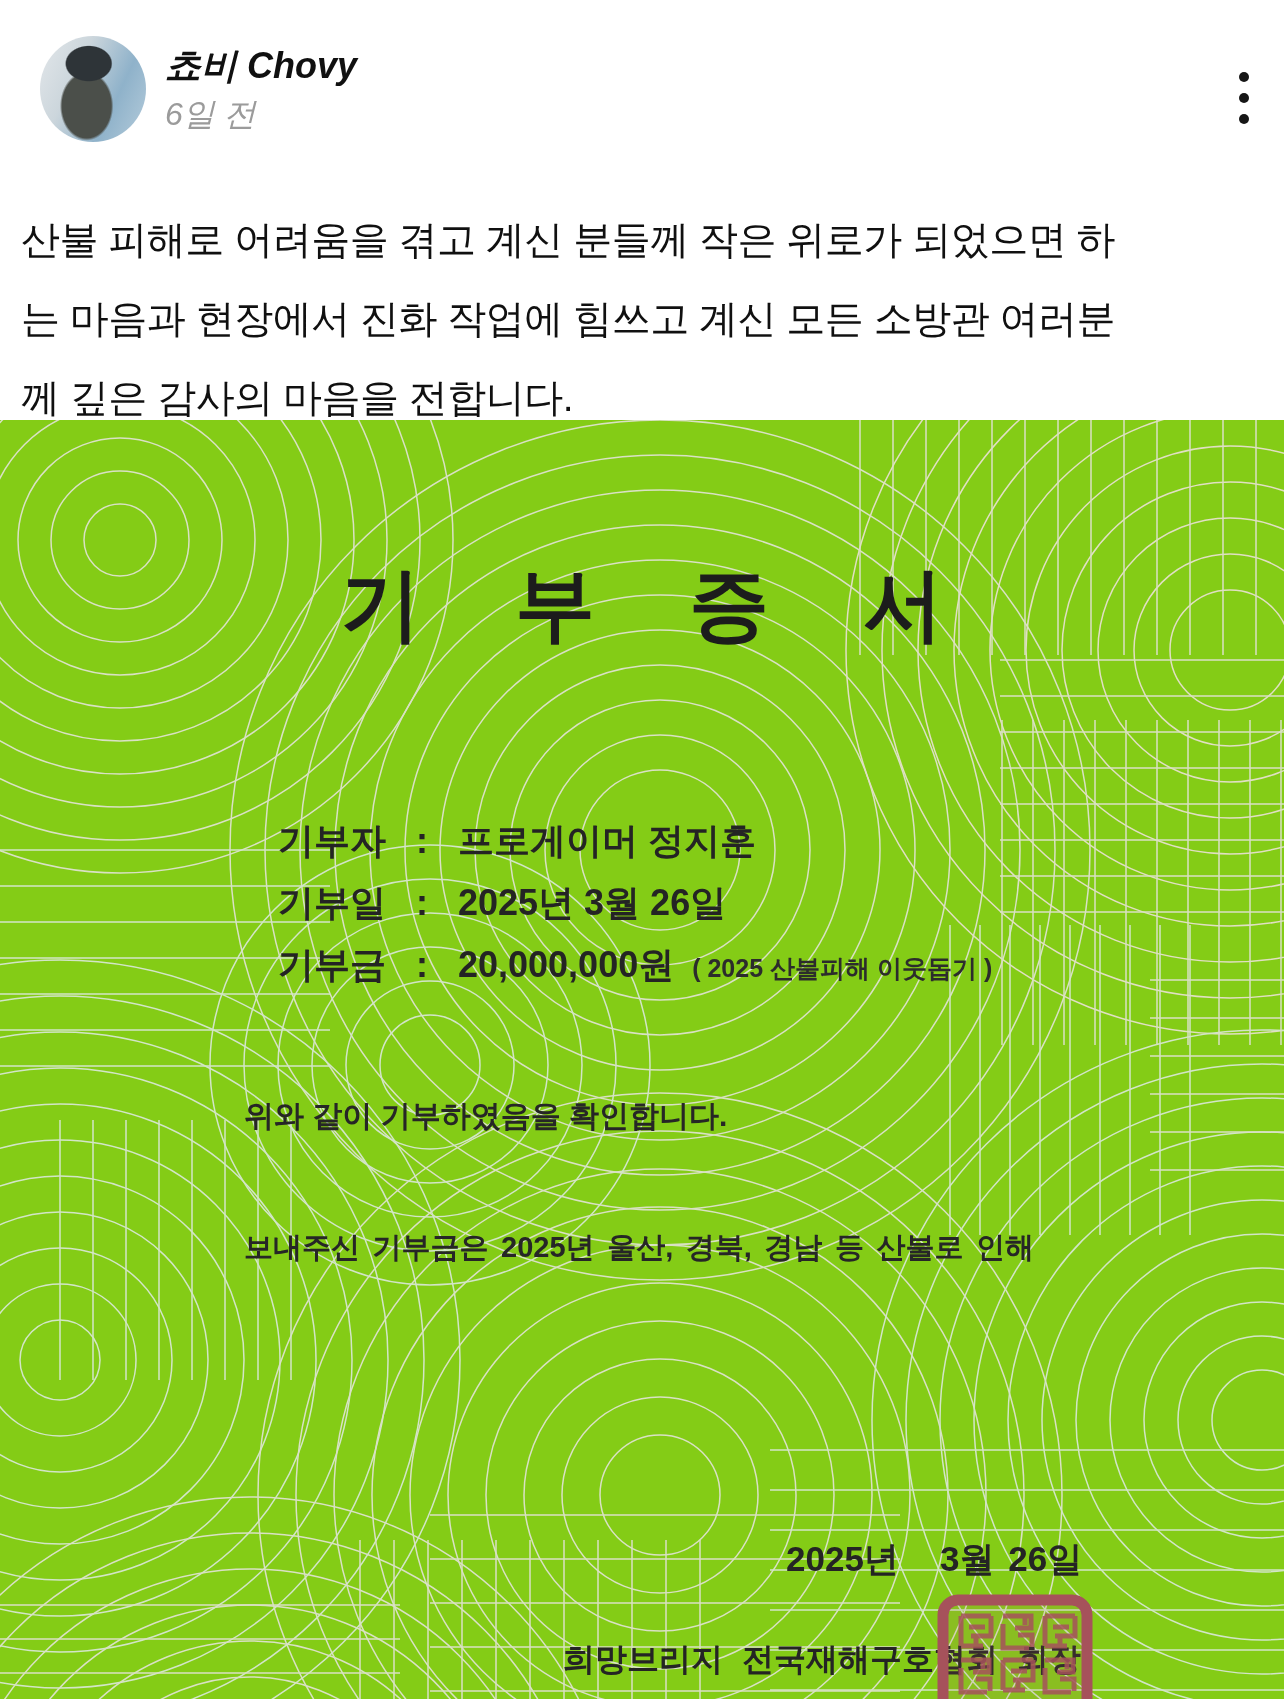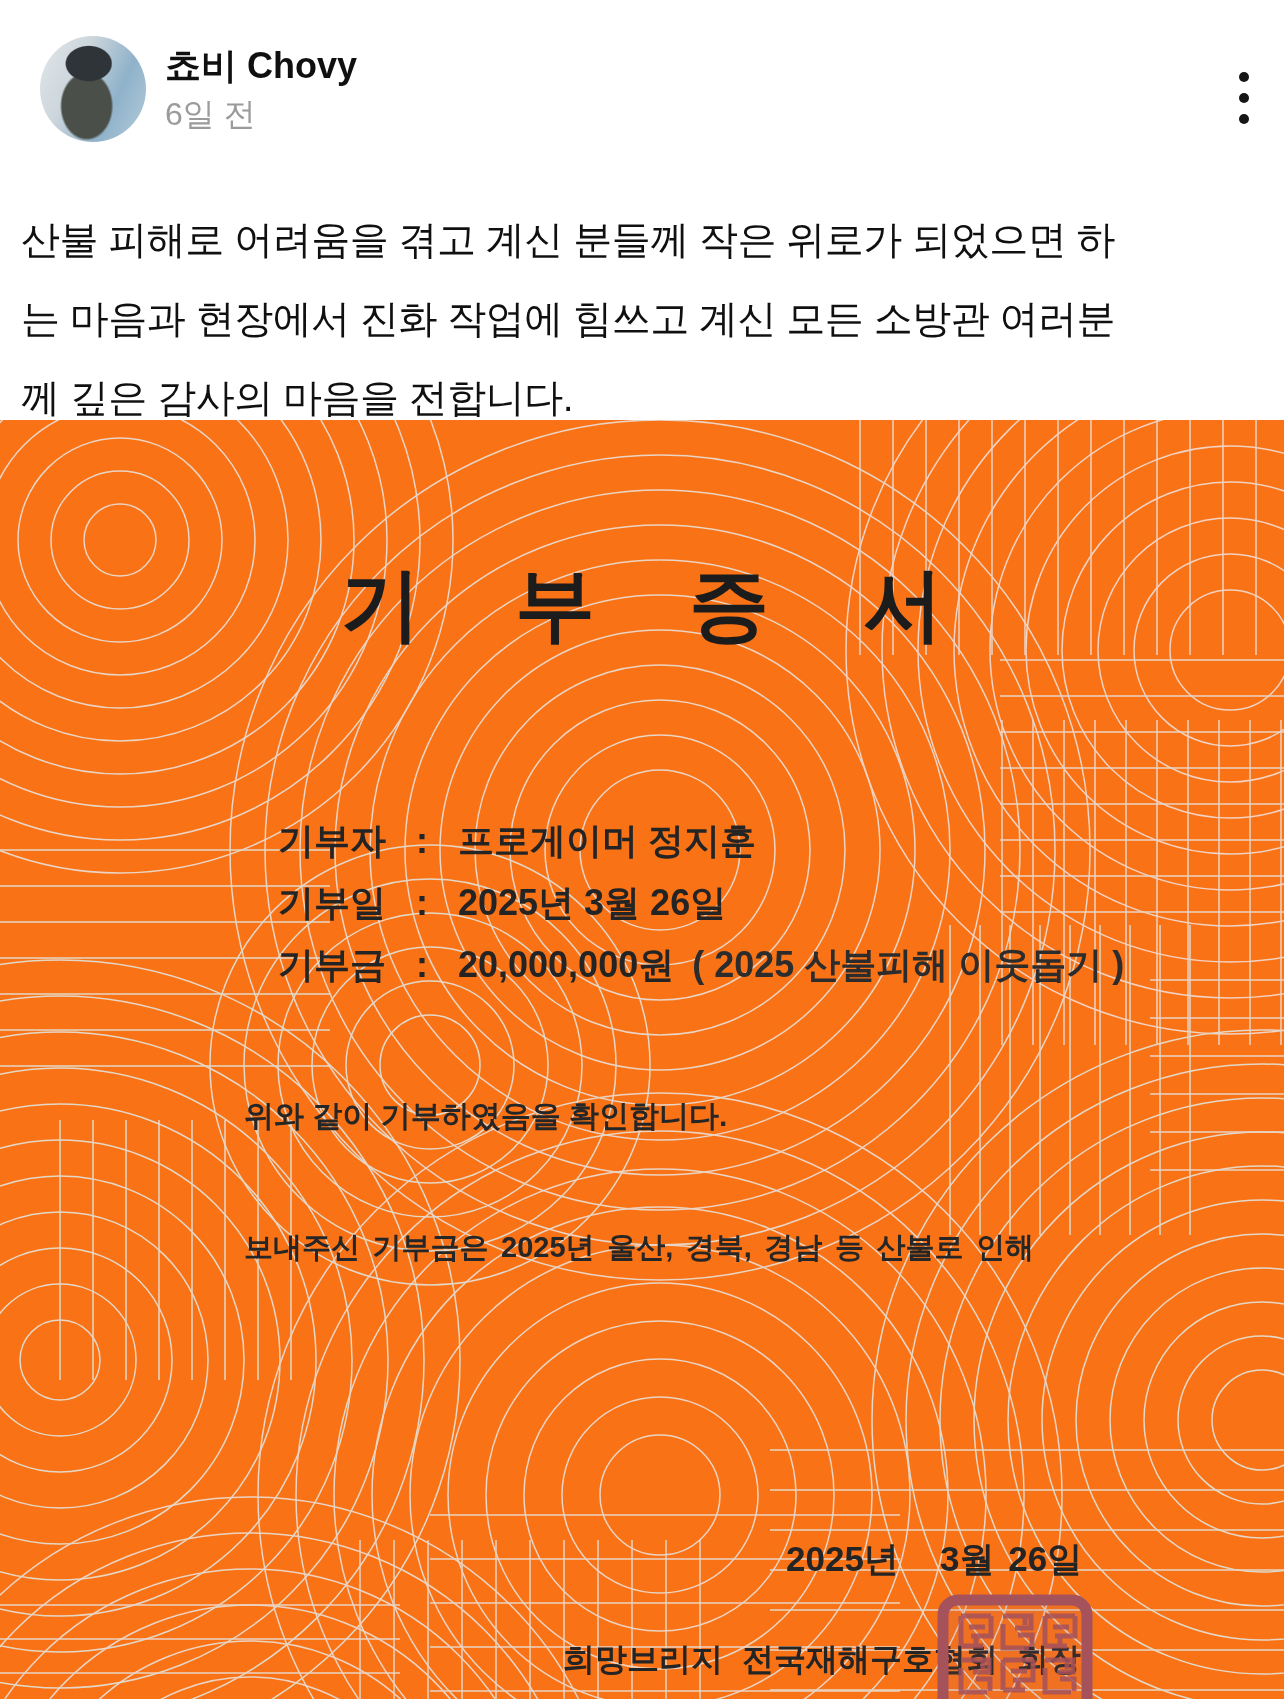--- a/index.html
+++ b/index.html
@@ -1,50 +1,50 @@
 <!DOCTYPE html>
 <html><head>
 <meta charset="utf-8">
 <style>
   html,body{margin:0;padding:0;background:#fff;}
   .page{position:relative;width:1284px;height:1699px;background:#ffffff;overflow:hidden;
         font-family:"Liberation Sans","DejaVu Sans",sans-serif;color:#141414;}
 
   
-  .hdr{position:absolute;left:0;top:0;width:1284px;height:170px;}
+  .hdr{position:absolute;left:0;top:0;width:1284px;height:170px;font-style:italic;}
   .avatar{position:absolute;left:40px;top:36px;width:106px;height:106px;border-radius:50%;
           background:
             radial-gradient(ellipse 34% 26% at 46% 26%, #2e3438 0 62%, rgba(46,52,56,0) 66%),
             radial-gradient(ellipse 40% 52% at 44% 66%, #4b4f4a 0 58%, rgba(75,79,74,0) 63%),
             linear-gradient(115deg,#e3e7ea 0%,#ccd6dc 34%,#8fb2ca 68%,#b5ccdb 100%);
           }
   .hmeta{position:absolute;left:165px;top:44px;}
   .author{font-size:36px;font-weight:700;color:#101010;line-height:44px;}
   .time{font-size:32px;color:#9b9b9b;line-height:40px;margin-top:6px;}
   .kebab{position:absolute;left:1224px;top:70px;width:40px;height:56px;border:0;background:transparent;
          display:flex;flex-direction:column;align-items:center;justify-content:space-between;padding:2px 0;cursor:pointer;}
   .kebab .dot{width:10px;height:10px;border-radius:50%;background:#161616;}
 
   
   .body{position:absolute;left:21px;top:192px;width:1244px;}
   .bline{font-size:39px;line-height:63px;color:#101010;white-space:nowrap;letter-spacing:-0.5px;margin-top:16px;}
 
   
   .cert{position:absolute;left:0;top:420px;width:1284px;height:1279px;margin:0;
-        background:#f97316;overflow:hidden;cursor:pointer;}
+        background:#84cc16;overflow:hidden;cursor:pointer;}
   .decor{position:absolute;left:0;top:0;width:1284px;height:1279px;opacity:.85;}
   .cert *{box-sizing:border-box;}
   .cert-title{position:absolute;left:0;top:132px;width:1284px;text-align:center;
               font-size:80px;font-weight:700;color:#1c1c1c;letter-spacing:36px;text-indent:36px;white-space:pre;}
   .field{position:absolute;left:242px;display:flex;align-items:baseline;white-space:pre;
          font-size:36px;font-weight:700;color:#242424;margin-left:36px;}
   .f1{top:397px;} .f2{top:459px;} .f3{top:521px;}
   .flabel{display:inline-block;min-width:122px;}
   .fcolon{margin:0 30px 0 16px;font-weight:600;}
-  .fnote{font-size:36px;font-weight:600;margin-left:18px;color:#2c2c2c;}
+  .fnote{font-size:25px;font-weight:600;margin-left:18px;color:#2c2c2c;}
   .confirm{position:absolute;left:244px;top:676px;font-size:30px;font-weight:600;color:#262626;white-space:pre;}
   .para{position:absolute;left:244px;top:800px;width:790px;}
   .pline{font-size:29px;font-weight:600;color:#262626;line-height:55px;height:55px;}
   .jl{text-align:justify;text-align-last:justify;}
   .cdate{position:absolute;left:786px;top:1116px;font-size:35px;font-weight:600;color:#242424;white-space:pre;word-spacing:4px;}
   .issuer{position:absolute;left:563px;top:1218px;font-size:32px;font-weight:600;color:#242424;white-space:pre;word-spacing:10px;}
   .seal{position:absolute;left:935px;top:1172px;width:160px;height:244px;}
 </style>
 </head>
 <body>

